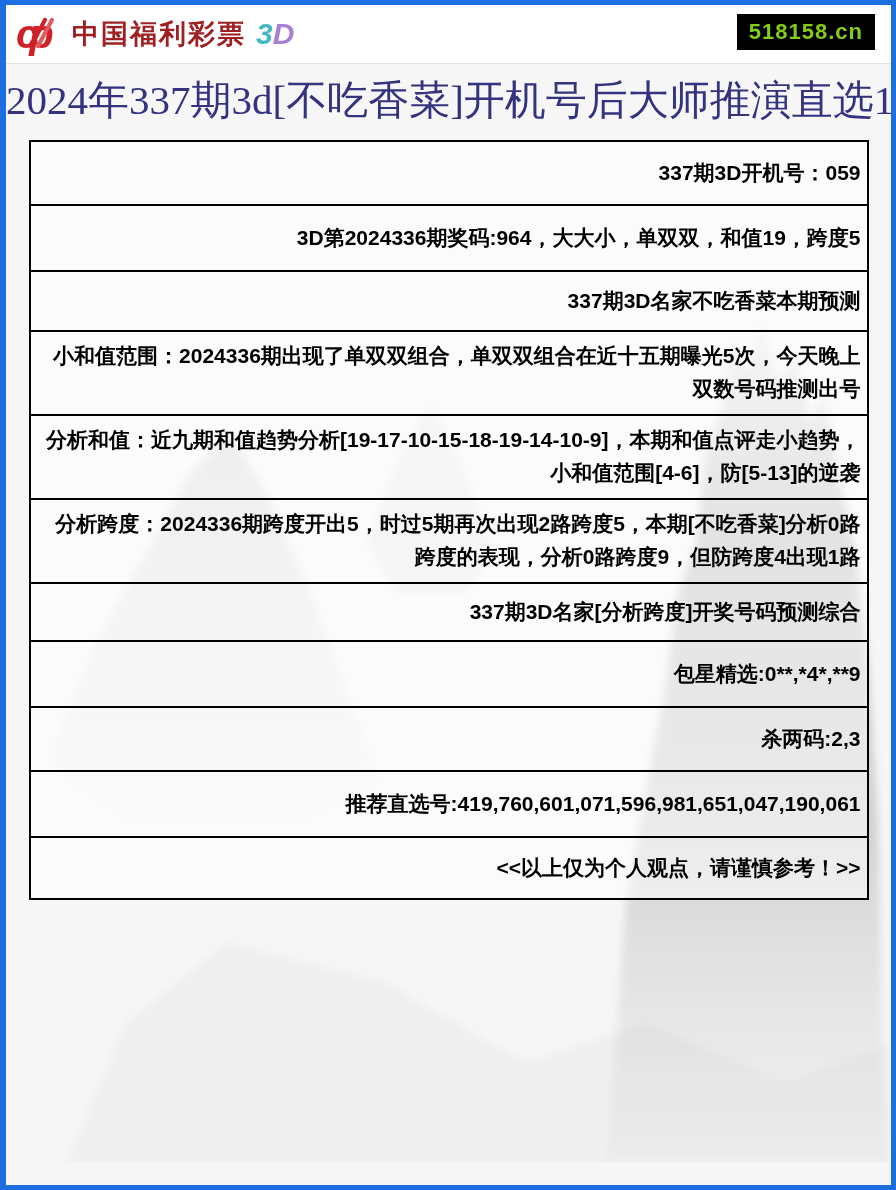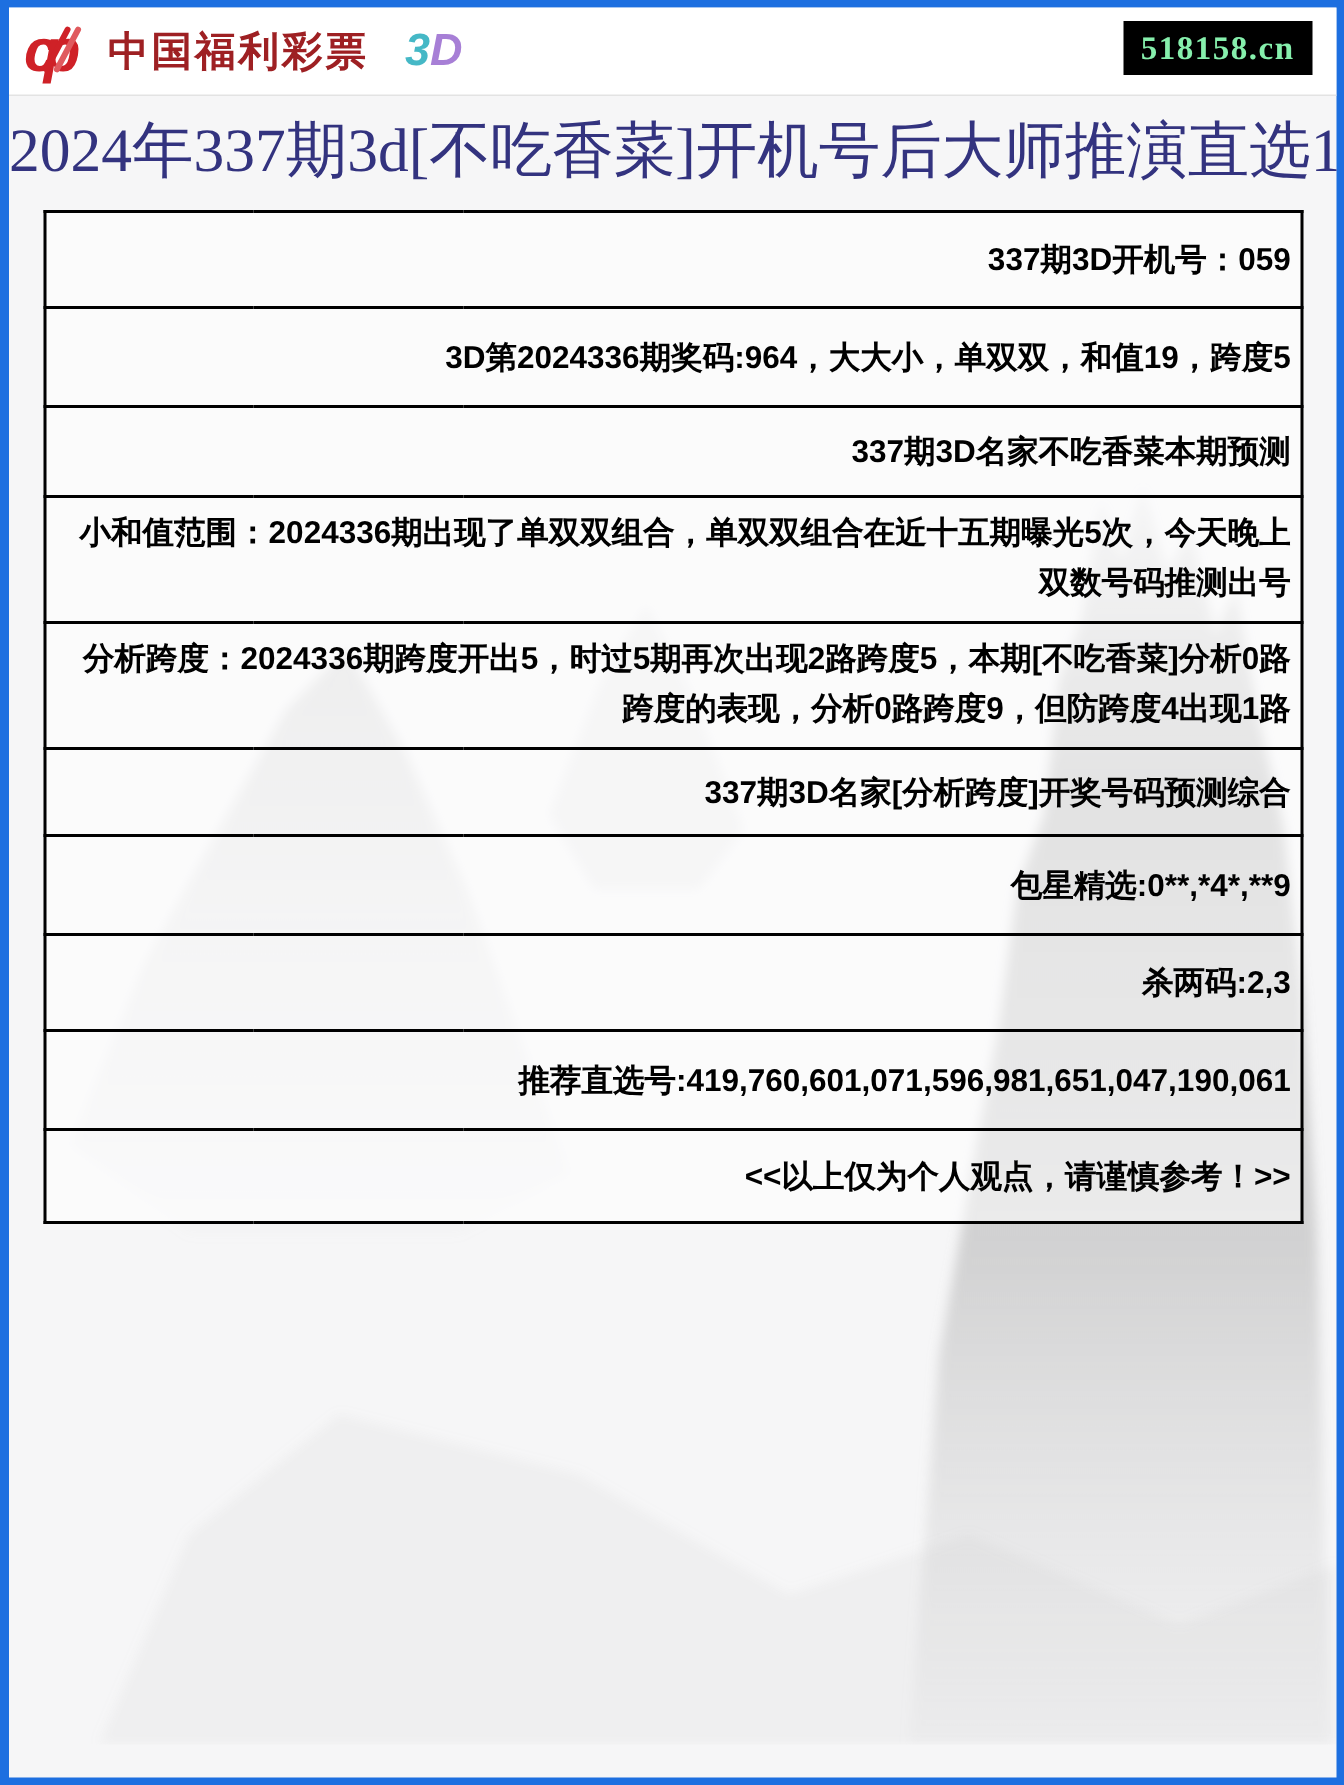--- a/index.html
+++ b/index.html
@@ -29,27 +29,27 @@
   }
   .logo-mark .slash {
     position:absolute; width:4px; height:34px; background:#cf2127;
     transform:rotate(28deg); top:4px; border-radius:2px;
   }
   .logo-mark .s1 { left:20px; }
   .logo-mark .s2 { left:27px; background:#e05a5e; }
   .brand-text {
     font-size:27px; font-weight:bold; color:#9e2023; letter-spacing:2px;
   }
-  .brand-3d { font-style:italic; font-weight:bold; font-size:30px; letter-spacing:0; margin-left:16px; }
+  .brand-3d { font-style:italic; font-weight:bold; font-size:30px; letter-spacing:0; margin-left:2px; }
   .brand-3d .n3 { color:#45b8c6; }
   .brand-3d .nd { color:#a77fd6; }
   .badge {
     position:absolute; right:16px; top:9px;
-    background:#000000; color:#86efac;
-    font-family:Liberation Serif, serif;
+    background:#000000; color:#84cc16;
+    font-family:Liberation Sans, sans-serif;
     font-weight:bold; font-size:22px;
     padding:5px 12px; letter-spacing:1px;
   }
   
   .title {
     position:relative; z-index:2;
     text-align:center;
     font-family:"Liberation Serif","DejaVu Serif",serif;
     font-size:41px; color:#33337f;
     padding:9px 0 12px 0; white-space:nowrap;
@@ -134,20 +134,23 @@
       </tr>
       <tr class="r2">
         <td colspan="6">3D第2024336期奖码:964，大大小，单双双，和值19，跨度5</td>
       </tr>
       <tr class="r3">
         <td colspan="6">337期3D名家不吃香菜本期预测</td>
       </tr>
       <tr class="r4">
         <td colspan="6" class="left">小和值范围：2024336期出现了单双双组合，单双双组合在近十五期曝光5次，今天晚上双数号码推测出号</td>
       </tr>
+      <tr class="r6">
+        <td colspan="6" class="left">分析和值：近九期和值趋势分析[19-17-10-15-18-19-14-10-9]，本期和值点评走小趋势，小和值范围[4-6]，防[5-13]的逆袭</td>
+      </tr>
       <tr class="r7">
         <td colspan="6" class="left">分析跨度：2024336期跨度开出5，时过5期再次出现2路跨度5，本期[不吃香菜]分析0路跨度的表现，分析0路跨度9，但防跨度4出现1路</td>
       </tr>
       <tr class="r8">
         <td colspan="6">337期3D名家[分析跨度]开奖号码预测综合</td>
       </tr>
       <tr class="r10">
         <td colspan="6">包星精选:0**,*4*,**9</td>
       </tr>
       <tr class="r12">

